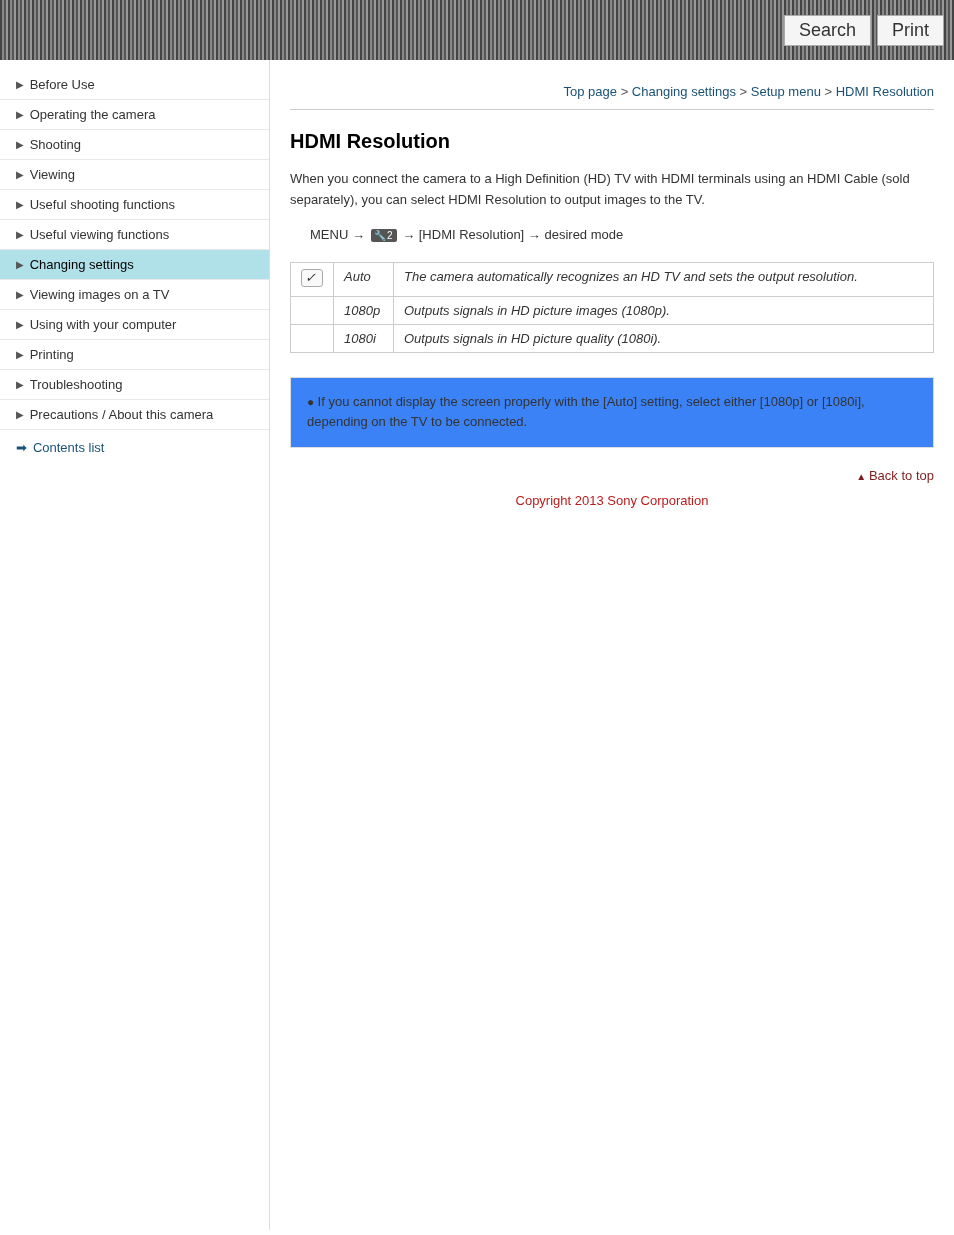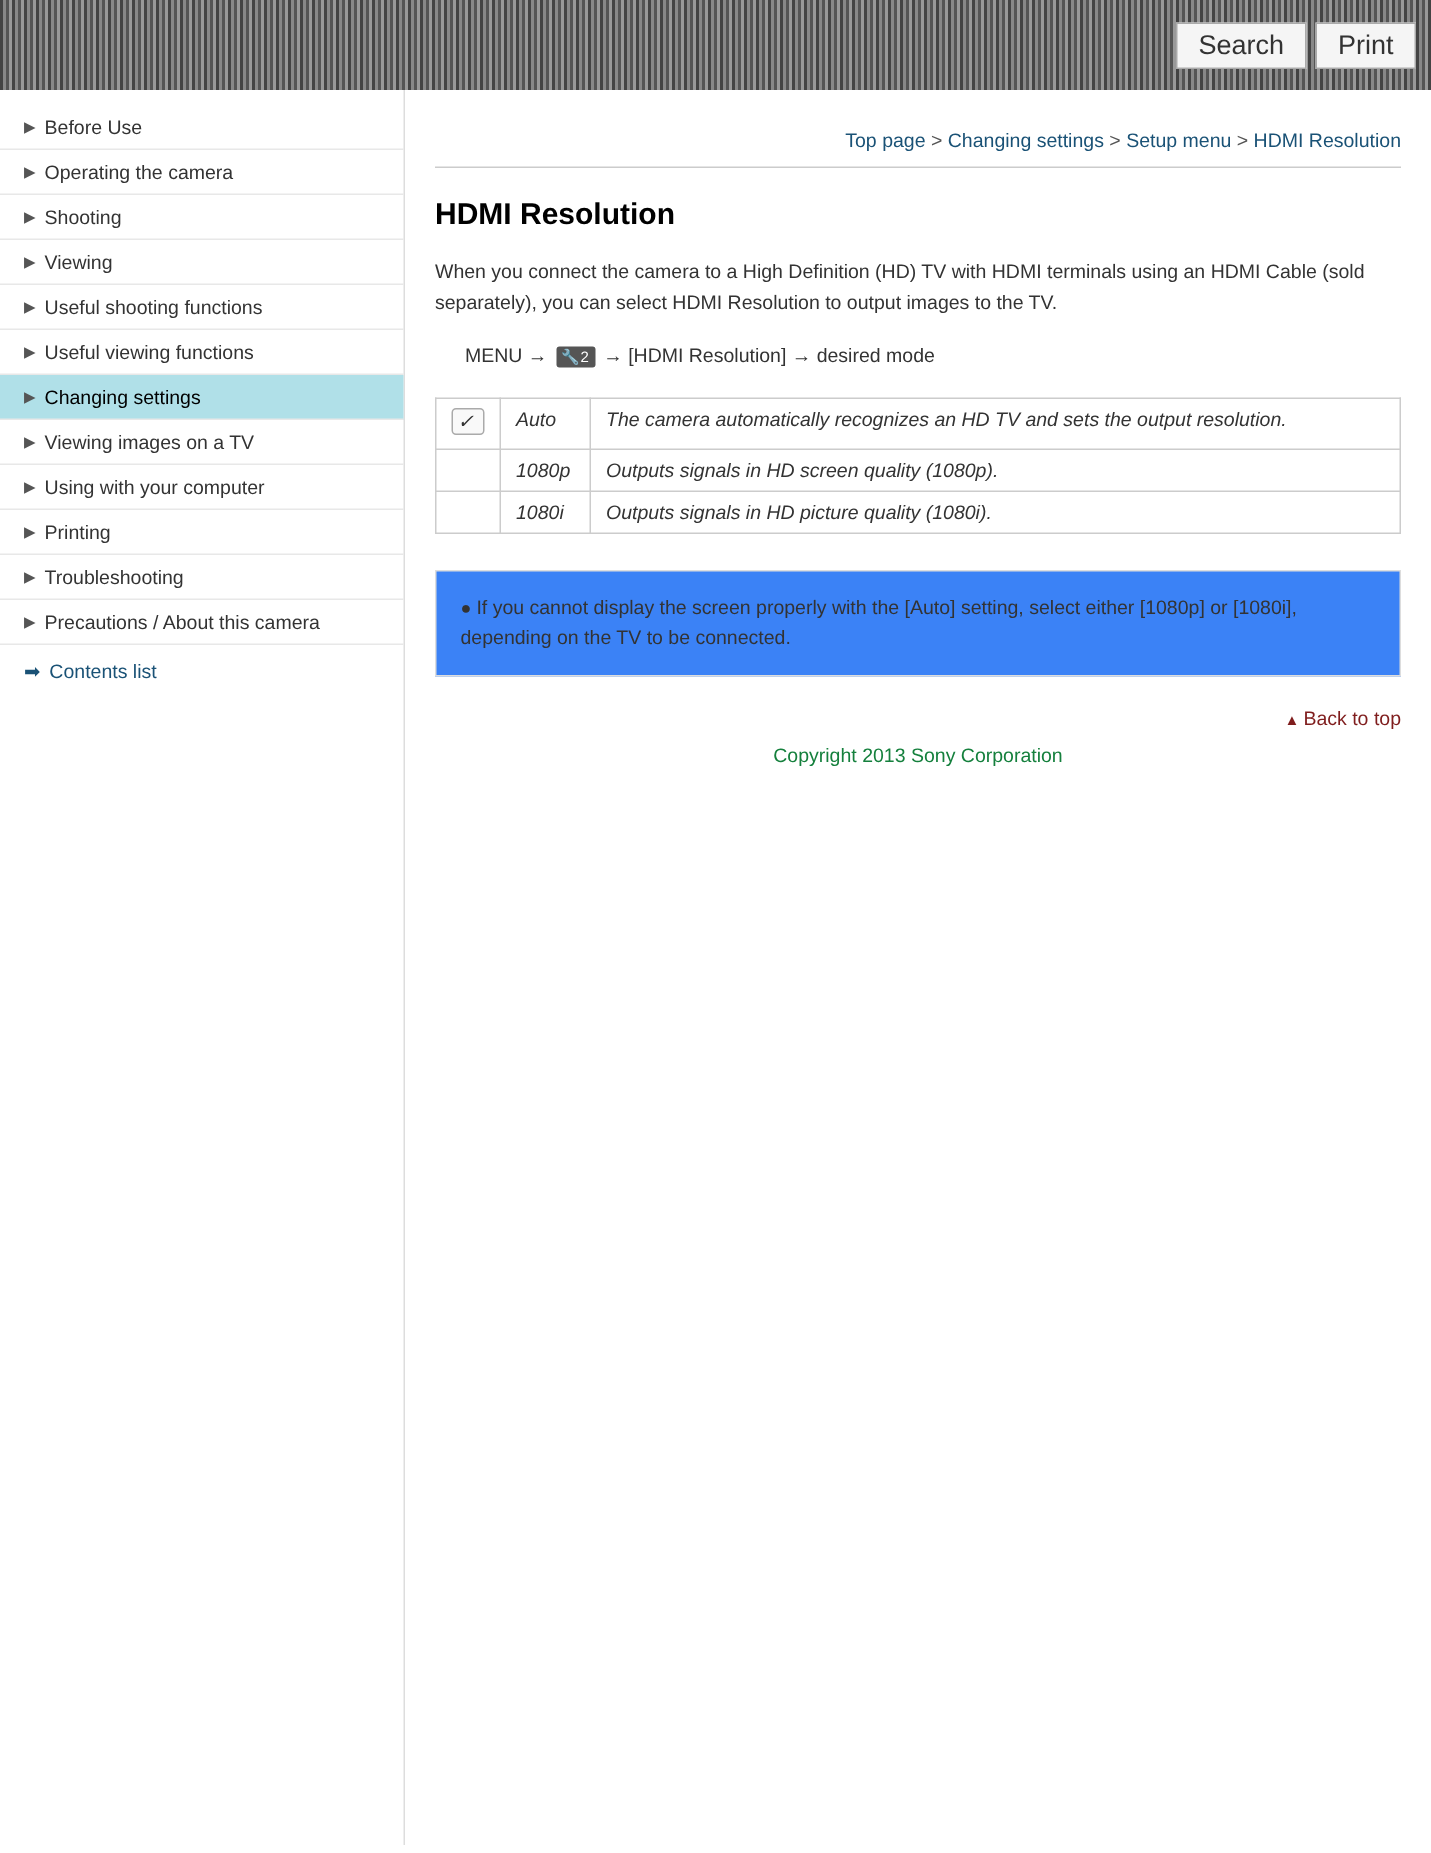--- a/index.html
+++ b/index.html
@@ -69,22 +69,21 @@
       cursor: pointer;
     }
     .contents-list-link .arrow-icon {
       margin-right: 6px;
       color: #1a5276;
     }
 
     
     .content {
       flex: 1;
-      padding: 2px 20px 20px 20px;
-      margin-top: 12px;
+      padding: 12px 20px 20px 20px;
     }
 
     
     .breadcrumb {
       text-align: right;
       padding: 12px 0 10px 0;
       font-size: 13px;
       color: #1a5276;
       border-bottom: 1px solid #ccc;
       margin-bottom: 20px;
@@ -200,21 +199,21 @@
     }
     .back-to-top a::before {
       content: '▲ ';
       font-size: 10px;
     }
 
     
     .footer {
       text-align: center;
       font-size: 13px;
-      color: #15803d;
+      color: #b91c1c;
       padding: 10px 0 20px 0;
     }
 
     
     .page-number {
       text-align: right;
       font-size: 13px;
       color: #555;
       padding: 10px 20px;
     }
@@ -311,21 +310,21 @@
         <tr>
           <td class="icon-cell">
             <span class="checkmark-icon"></span>
           </td>
           <td class="mode-cell">Auto</td>
           <td>The camera automatically recognizes an HD TV and sets the output resolution.</td>
         </tr>
         <tr>
           <td class="icon-cell"></td>
           <td class="mode-cell">1080p</td>
-          <td>Outputs signals in HD screen quality (1080p).</td>
+          <td>Outputs signals in HD picture images (1080p).</td>
         </tr>
         <tr>
           <td class="icon-cell"></td>
           <td class="mode-cell">1080i</td>
           <td>Outputs signals in HD picture quality (1080i).</td>
         </tr>
       </tbody>
     </table>
 
     <div class="note-box">

